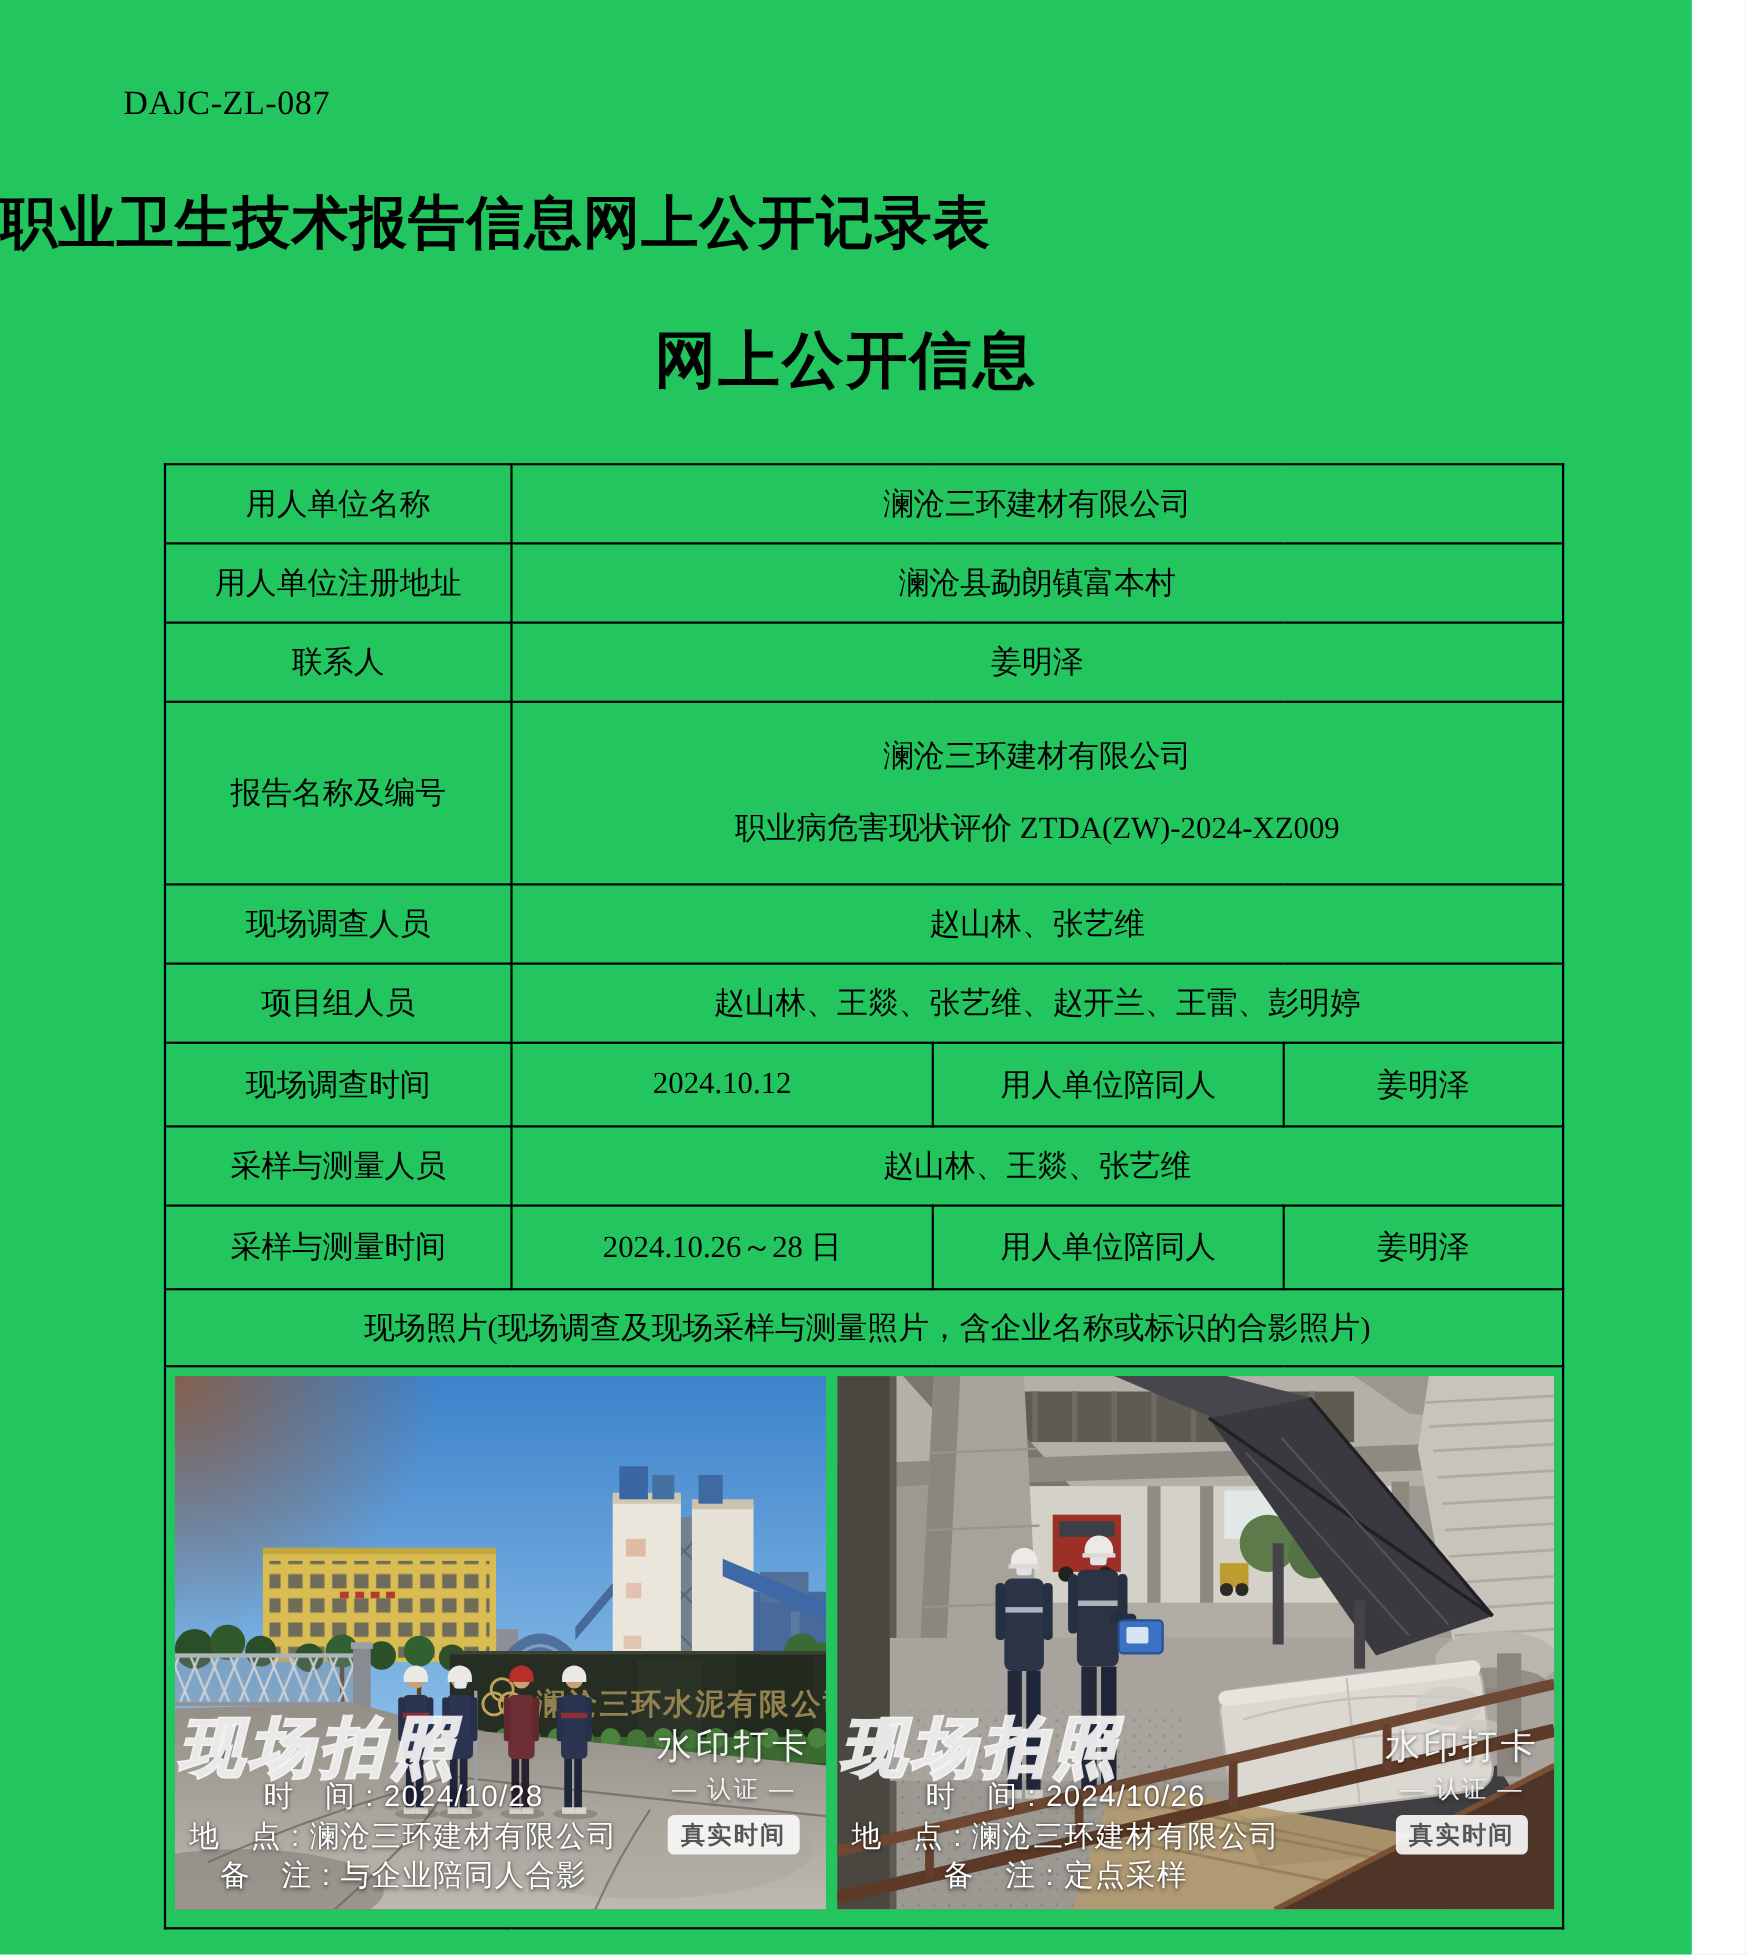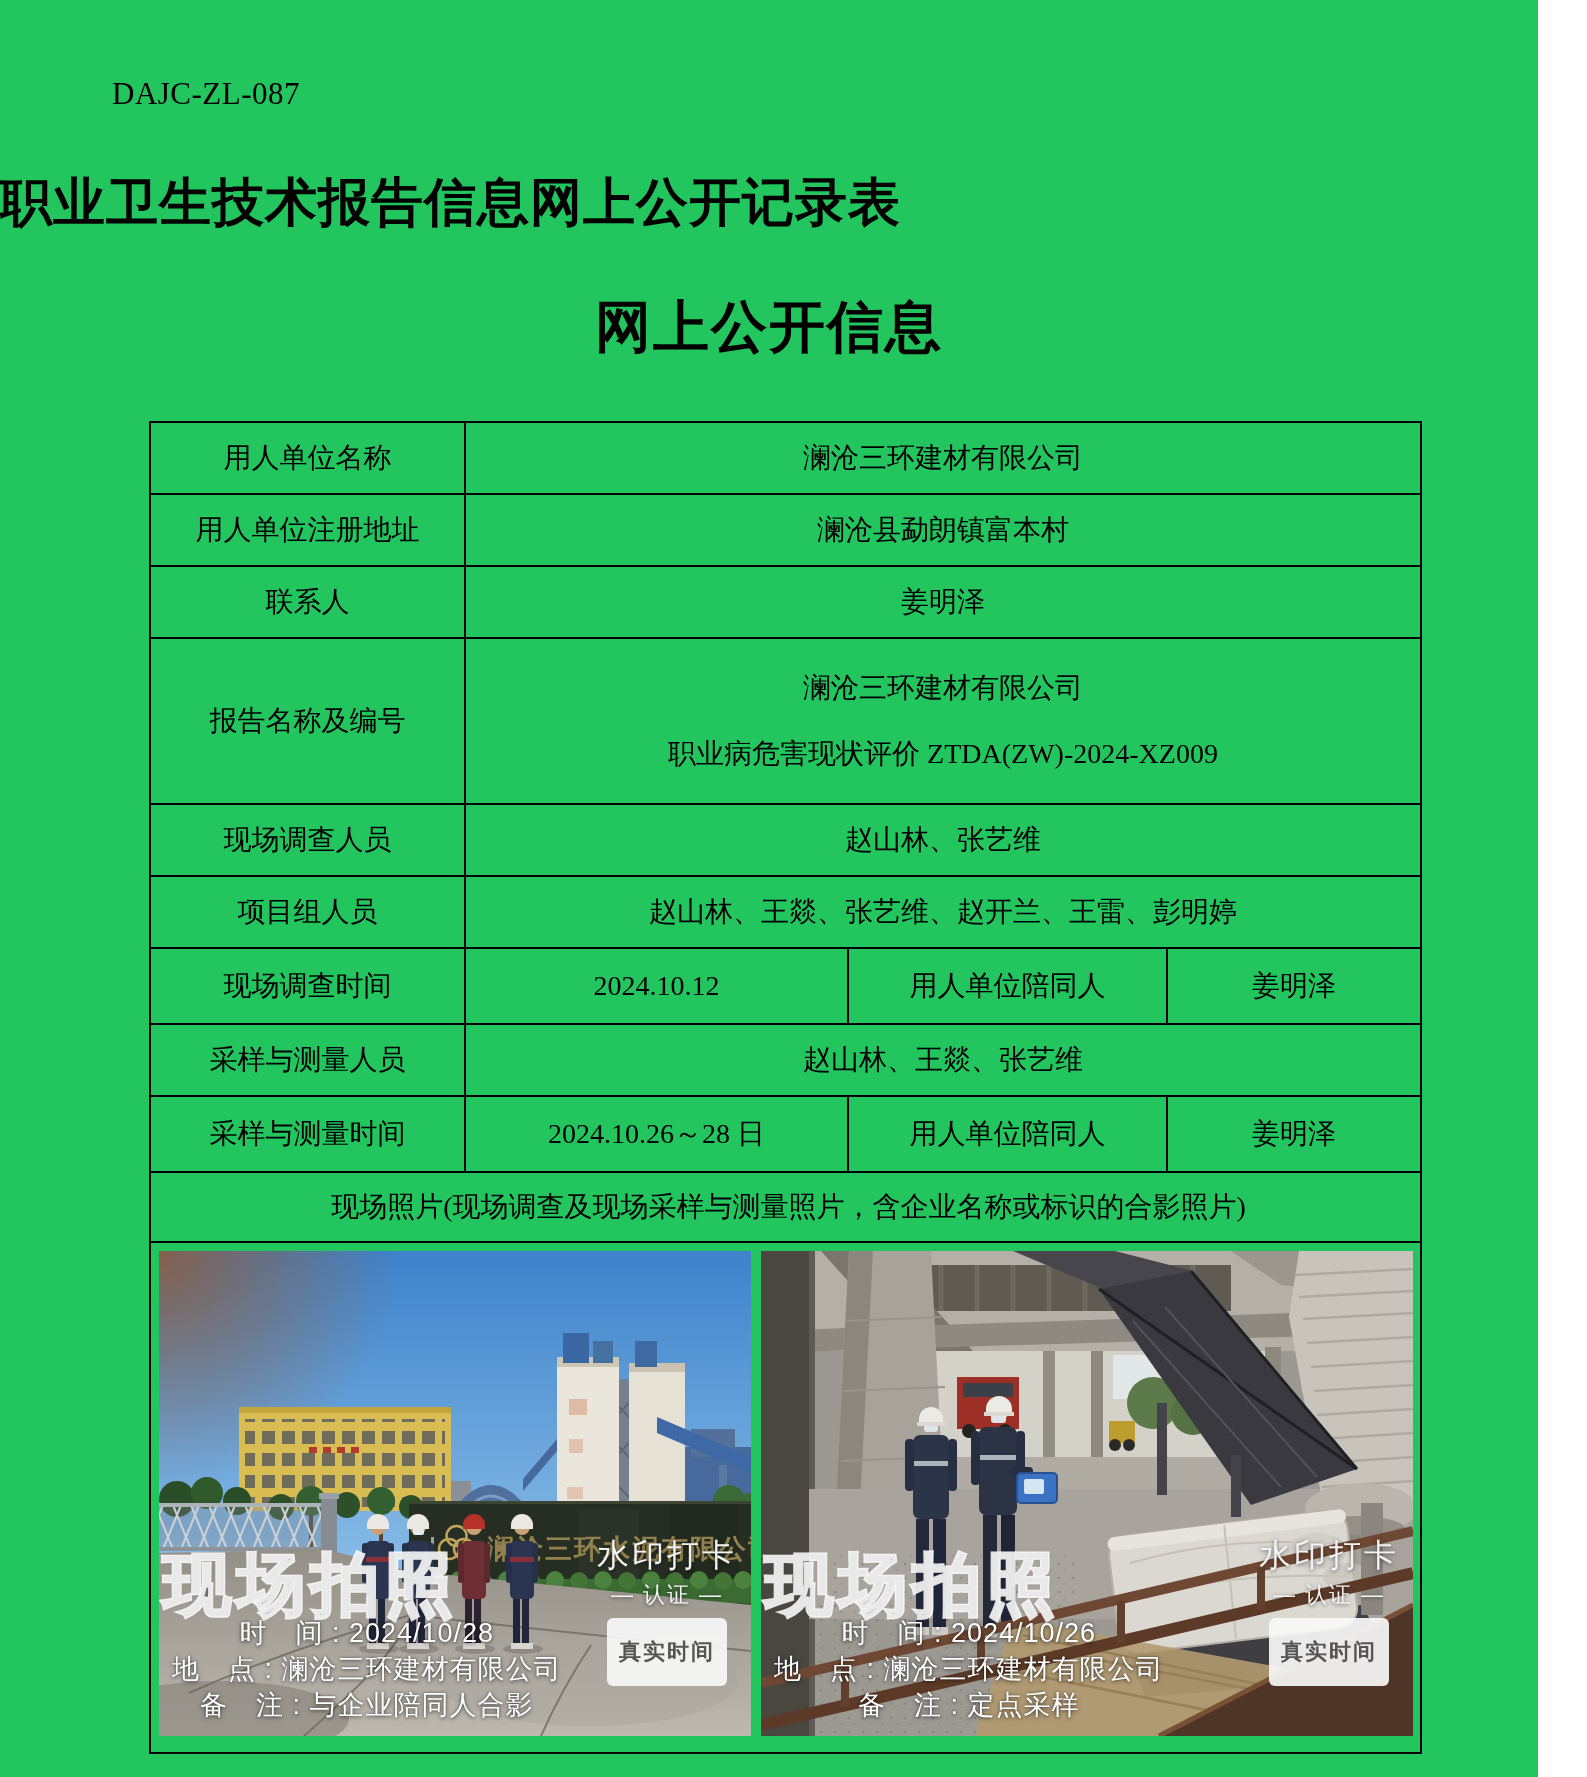--- a/index.html
+++ b/index.html
@@ -22,36 +22,36 @@
   .caption-cell { text-align:right; padding:0 0 0 6px !important; }
   .photos-cell { padding:8px 5px 16px 8px !important; }
   .photos-wrap { display:flex; gap:10px; }
   .photo { position:relative; height:485px; overflow:hidden; background:#8a8a8a; }
   .photo-left { width:592px; }
   .photo-right { width:652px; }
   .photo svg { position:absolute; left:0; top:0; width:100%; height:100%; display:block; }
 
   .wm-big { position:absolute; left:4px; bottom:118px; z-index:3;
     font-family:"Liberation Sans","DejaVu Sans",sans-serif; font-weight:700;
-    font-size:68px; letter-spacing:6px; line-height:1; white-space:nowrap;
+    font-size:58px; letter-spacing:6px; line-height:1; white-space:nowrap;
     color:rgba(48,48,54,0.62);
     -webkit-text-stroke:3px rgba(255,255,255,0.85);
-    text-shadow:0 0 2px rgba(255,255,255,0.55); }
+    text-shadow:0 0 2px rgba(255,255,255,0.55);font-style:italic; }
   .wm-info { position:absolute; left:13px; bottom:13px; z-index:3; display:flex;
     flex-direction:column; 
     font-family:"Liberation Sans","DejaVu Sans",sans-serif; font-size:27px; color:#fff;
     text-shadow:0 1px 4px rgba(0,0,0,0.6), 0 0 2px rgba(0,0,0,0.4);
     letter-spacing:1px; white-space:nowrap; }
   .wm-stamp { position:absolute; right:14px; bottom:50px; z-index:3; text-align:center;
     font-family:"Liberation Sans","DejaVu Sans",sans-serif; color:#f2f2f2;
     text-shadow:0 1px 4px rgba(0,0,0,0.55); }
   .stamp-line1 { font-size:32px; letter-spacing:3px; }
   .stamp-line2 { font-size:22px; margin-top:2px; letter-spacing:2px; }
   .stamp-badge { display:inline-block; margin-top:8px; background:rgba(248,248,248,0.93);
-    color:#555; font-size:22px; font-weight:700; padding:19px 12px; border-radius:6px;
+    color:#555; font-size:22px; font-weight:700; padding:3px 12px; border-radius:6px;
     letter-spacing:2px; text-shadow:none; }
 </style>
 </head>
 <body>
 
 <div class="page">
   <div class="doc-number">DAJC-ZL-087</div>
   <h1 class="title">职业卫生技术报告信息网上公开记录表</h1>
   <h2 class="subtitle">网上公开信息</h2>
 

